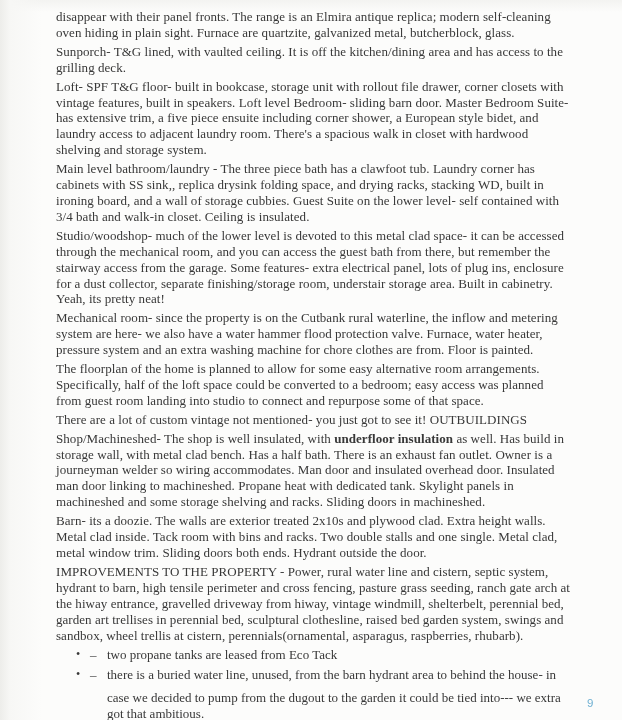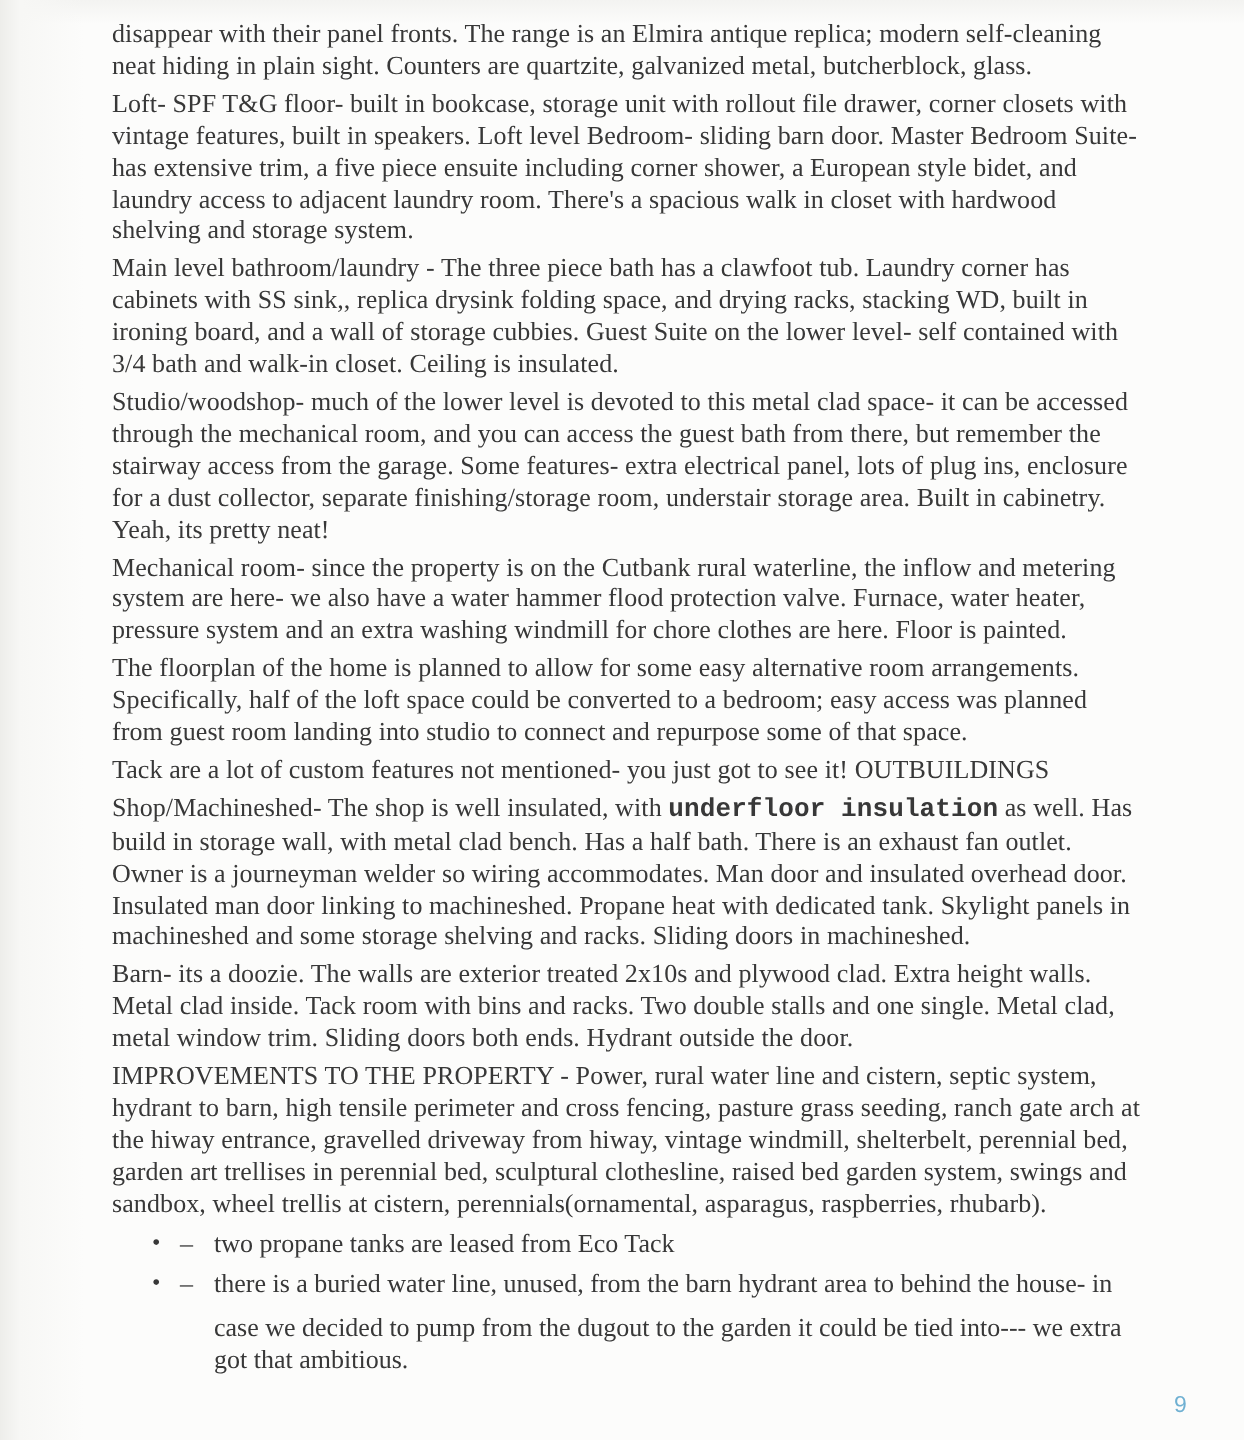--- a/index.html
+++ b/index.html
@@ -24,21 +24,21 @@
     left: 56px;
     width: 514px;
   }
   p.paragraph {
     margin: 0 0 3px 0;
     font-size: 13px;
     line-height: 15.9px;
     text-align: left;
     letter-spacing: 0.05px;
   }
-  .bold { font-weight: 700; font-family: Liberation Mono, monospace; }
+  .bold { font-weight: 700; }
   .bullet-item {
     display: flex;
     align-items: flex-start;
     margin: 4px 0 4px 20px;
     font-size: 13px;
     line-height: 15.9px;
   }
   .bullet-marker {
     flex: 0 0 14px;
     font-size: 12px;
@@ -54,27 +54,28 @@
     top: 697px;
     font-family: "Liberation Sans", "DejaVu Sans", sans-serif;
     font-size: 11.5px;
     color: #6fb0d2;
   }
 </style>
 </head>
 <body>
 
 <div class="doc">
-    <p class="paragraph"><span>disappear with their panel fronts. The range is an Elmira antique replica; modern self-cleaning neat hiding in plain sight. Counters are quartzite, galvanized metal, butcherblock, glass.</span></p>
+    <p class="paragraph"><span>disappear with their panel fronts. The range is an Elmira antique replica; modern self-cleaning oven hiding in plain sight. Furnace are quartzite, galvanized metal, butcherblock, glass.</span></p>
+    <p class="paragraph"><span>Sunporch- T&amp;G lined, with vaulted ceiling. It is off the kitchen/dining area and has access to the grilling deck.</span></p>
     <p class="paragraph"><span>Loft- SPF T&amp;G floor- built in bookcase, storage unit with rollout file drawer, corner closets with vintage features, built in speakers. Loft level Bedroom- sliding barn door. Master Bedroom Suite- has extensive trim, a five piece ensuite including corner shower, a European style bidet, and laundry access to adjacent laundry room. There's a spacious walk in closet with hardwood shelving and storage system.</span></p>
     <p class="paragraph"><span>Main level bathroom/laundry - The three piece bath has a clawfoot tub. Laundry corner has cabinets with SS sink,, replica drysink folding space, and drying racks, stacking WD, built in ironing board, and a wall of storage cubbies. Guest Suite on the lower level- self contained with 3/4 bath and walk-in closet. Ceiling is insulated.</span></p>
     <p class="paragraph"><span>Studio/woodshop- much of the lower level is devoted to this metal clad space- it can be accessed through the mechanical room, and you can access the guest bath from there, but remember the stairway access from the garage. Some features- extra electrical panel, lots of plug ins, enclosure for a dust collector, separate finishing/storage room, understair storage area. Built in cabinetry. Yeah, its pretty neat!</span></p>
-    <p class="paragraph"><span>Mechanical room- since the property is on the Cutbank rural waterline, the inflow and metering system are here- we also have a water hammer flood protection valve. Furnace, water heater, pressure system and an extra washing windmill for chore clothes are here. Floor is painted.</span></p>
+    <p class="paragraph"><span>Mechanical room- since the property is on the Cutbank rural waterline, the inflow and metering system are here- we also have a water hammer flood protection valve. Furnace, water heater, pressure system and an extra washing machine for chore clothes are from. Floor is painted.</span></p>
     <p class="paragraph"><span>The floorplan of the home is planned to allow for some easy alternative room arrangements. Specifically, half of the loft space could be converted to a bedroom; easy access was planned from guest room landing into studio to connect and repurpose some of that space.</span></p>
-    <p class="paragraph"><span>Tack are a lot of custom features not mentioned- you just got to see it! OUTBUILDINGS</span></p>
+    <p class="paragraph"><span>There are a lot of custom vintage not mentioned- you just got to see it! OUTBUILDINGS</span></p>
     <p class="paragraph"><span>Shop/Machineshed- The shop is well insulated, with </span><span class="bold">underfloor insulation</span><span> as well. Has build in storage wall, with metal clad bench. Has a half bath. There is an exhaust fan outlet. Owner is a journeyman welder so wiring accommodates. Man door and insulated overhead door. Insulated man door linking to machineshed. Propane heat with dedicated tank. Skylight panels in machineshed and some storage shelving and racks. Sliding doors in machineshed.</span></p>
     <p class="paragraph"><span>Barn- its a doozie. The walls are exterior treated 2x10s and plywood clad. Extra height walls. Metal clad inside. Tack room with bins and racks. Two double stalls and one single. Metal clad, metal window trim. Sliding doors both ends. Hydrant outside the door.</span></p>
     <p class="paragraph"><span>IMPROVEMENTS TO THE PROPERTY - Power, rural water line and cistern, septic system, hydrant to barn, high tensile perimeter and cross fencing, pasture grass seeding, ranch gate arch at the hiway entrance, gravelled driveway from hiway, vintage windmill, shelterbelt, perennial bed, garden art trellises in perennial bed, sculptural clothesline, raised bed garden system, swings and sandbox, wheel trellis at cistern, perennials(ornamental, asparagus, raspberries, rhubarb).</span></p>
     <div class="bullet-item">
       <span class="bullet-marker">•</span>
       <span class="bullet-dash">–</span>
       <div class="bullet-content">
         <div class="bullet-line"><span>two propane tanks are leased from Eco Tack</span></div>
       </div>
     </div>

